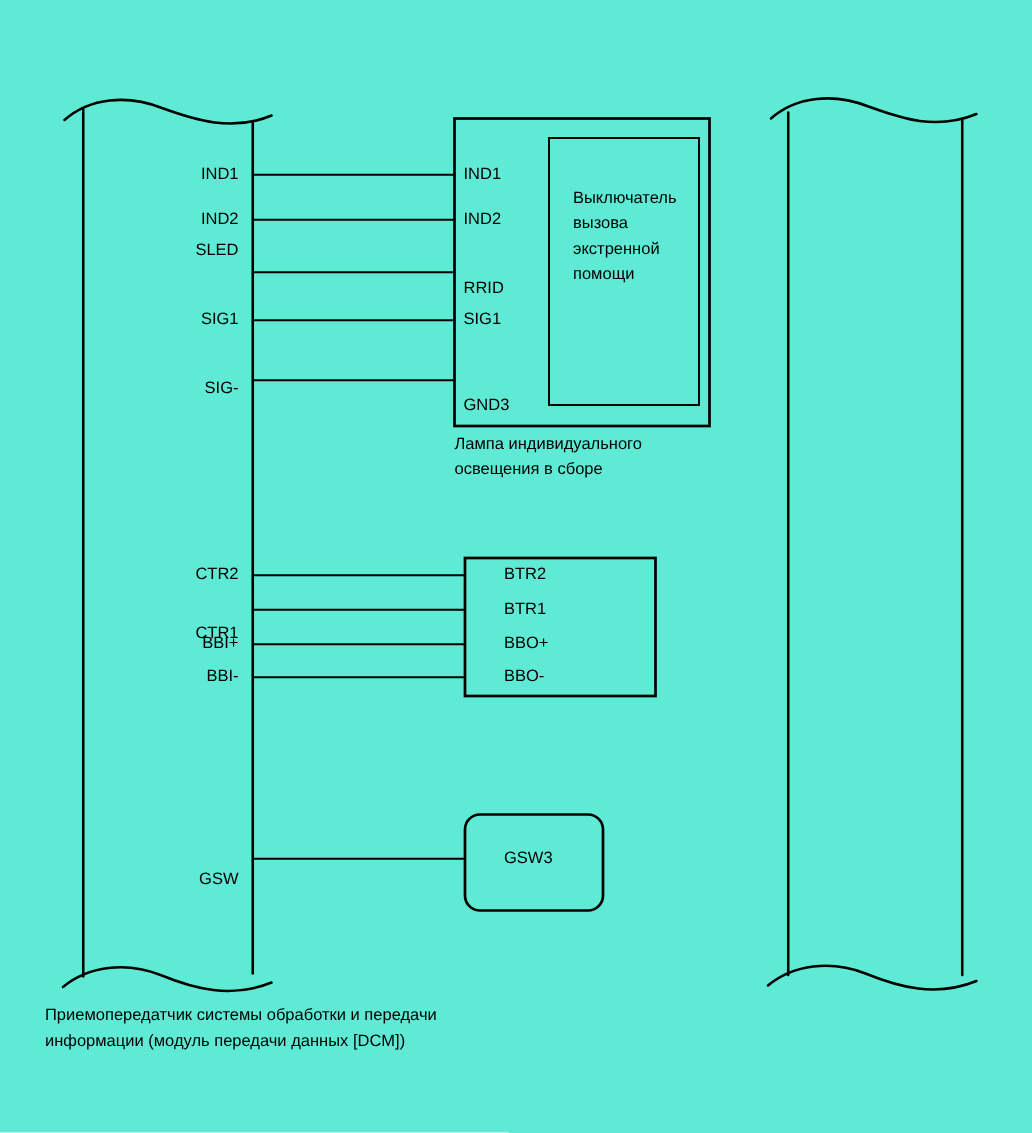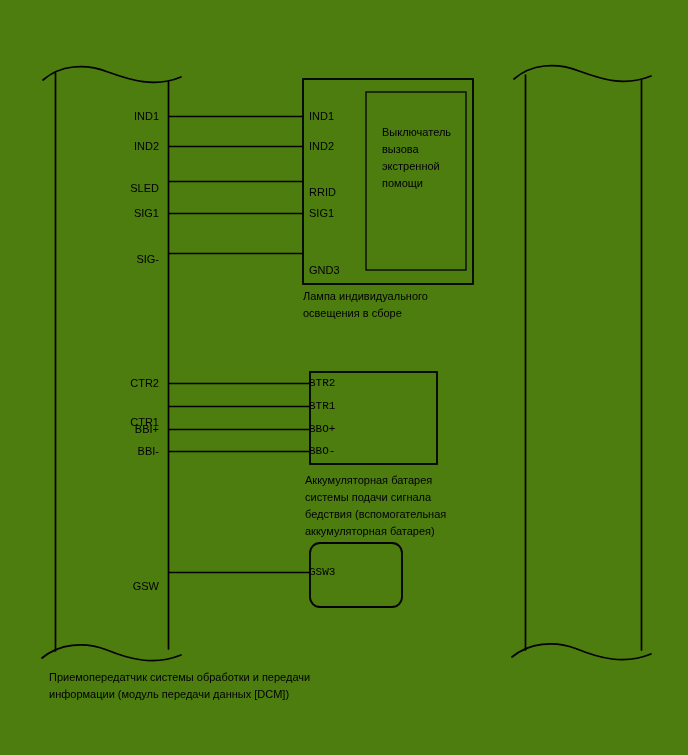--- a/index.html
+++ b/index.html
@@ -1,20 +1,20 @@
 <!DOCTYPE html>
 <html><head>
 <meta charset="utf-8">
 <style>
   html, body { margin: 0; padding: 0; background: #ffffff; }
   .stage {
     position: relative;
     width: 688px;
     height: 755px;
-    background: #4d7c0f;
+    background: #5eead4;
     font-family: "Liberation Sans", "DejaVu Sans", sans-serif;
     overflow: hidden;
   }
   .stage svg {
     position: absolute;
     left: 0; top: 0;
     width: 688px; height: 755px;
   }
   .lbl {
     position: absolute;
@@ -22,21 +22,21 @@
     line-height: 16px;
     color: #000000;
     white-space: pre-line;
   }
   .pin-left {            
     left: 59px;
     width: 100px;
     text-align: right;
   }
   .pin-box1 { left: 309px; }   
-  .pin-box2 { left: 309px; font-family: Liberation Mono, monospace; }   
+  .pin-box2 { left: 336px; }   
   .cap { line-height: 17px; }
   .switch-label {
     left: 382px; top: 124px;
     width: 84px;
     line-height: 17px;
   }
 </style>
 </head>
 <body>
 
@@ -70,21 +70,21 @@
     <line x1="169" y1="383.5" x2="310" y2="383.5" stroke-width="1.4"></line>
     <line x1="169" y1="406.5" x2="310" y2="406.5" stroke-width="1.4"></line>
     <line x1="169" y1="429.5" x2="310" y2="429.5" stroke-width="1.4"></line>
     <line x1="169" y1="451.5" x2="310" y2="451.5" stroke-width="1.4"></line>
 
     <line x1="169" y1="572.5" x2="310" y2="572.5" stroke-width="1.4"></line>
   </svg>
 
   <div class="lbl pin-left" style="top:108px">IND1</div>
   <div class="lbl pin-left" style="top:138px">IND2</div>
-  <div class="lbl pin-left" style="top:180px">SLED</div>
+  <div class="lbl pin-left" style="top:159px">SLED</div>
   <div class="lbl pin-left" style="top:205px">SIG1</div>
   <div class="lbl pin-left" style="top:251px">SIG-</div>
   <div class="lbl pin-left" style="top:375px">CTR2</div>
   <div class="lbl pin-left" style="top:414px">CTR1</div>
   <div class="lbl pin-left" style="top:421px">BBI+</div>
   <div class="lbl pin-left" style="top:443px">BBI-</div>
   <div class="lbl pin-left" style="top:578px">GSW</div>
 
   <div class="lbl pin-box1" style="top:108px">IND1</div>
   <div class="lbl pin-box1" style="top:138px">IND2</div>
@@ -98,23 +98,19 @@
 помощи</div>
 
   <div class="lbl cap" style="left:303px; top:288px">Лампа индивидуального
 освещения в сборе</div>
 
   <div class="lbl pin-box2" style="top:375px">BTR2</div>
   <div class="lbl pin-box2" style="top:398px">BTR1</div>
   <div class="lbl pin-box2" style="top:421px">BBO+</div>
   <div class="lbl pin-box2" style="top:443px">BBO-</div>
 
-  <div class="lbl cap" style="left:305px; top:472px">Аккумуляторная батарея
-системы подачи сигнала
-бедствия (вспомогательная
-аккумуляторная батарея)</div>
 
   <div class="lbl pin-box2" style="top:564px">GSW3</div>
 
-  <div class="lbl cap" style="left:49px; top:669px">Приемопередатчик системы обработки и передачи
+  <div class="lbl cap" style="left:30px; top:669px">Приемопередатчик системы обработки и передачи
 информации (модуль передачи данных [DCM])</div>
 
 </div>
 
 </body></html>

